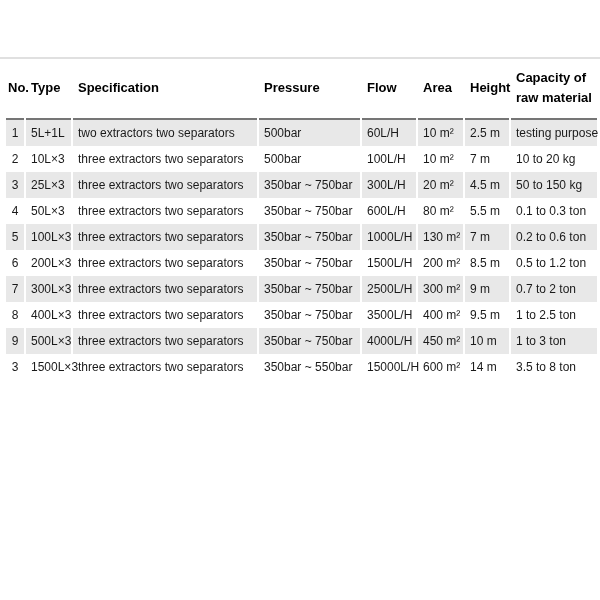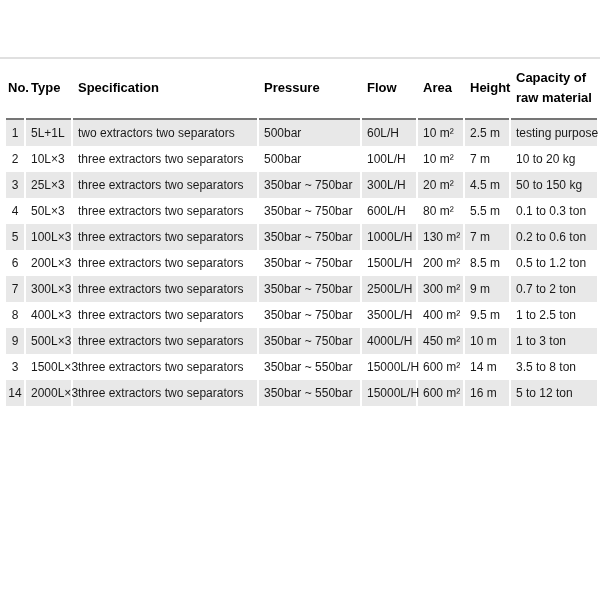--- a/index.html
+++ b/index.html
@@ -188,25 +188,15 @@
         <tr>
     <td class="c-no">3</td>
     <td class="c-type">1500L×3</td>
     <td class="c-spec">three extractors two separators</td>
     <td class="c-pressure">350bar ~ 550bar</td>
     <td class="c-flow">15000L/H</td>
     <td class="c-area">600 m²</td>
     <td class="c-height">14 m</td>
     <td class="c-capacity">3.5 to 8 ton</td>
   </tr>
-        <tr>
-    <td class="c-no">14</td>
-    <td class="c-type">2000L×3</td>
-    <td class="c-spec">three extractors two separators</td>
-    <td class="c-pressure">350bar ~ 550bar</td>
-    <td class="c-flow">15000L/H</td>
-    <td class="c-area">600 m²</td>
-    <td class="c-height">16 m</td>
-    <td class="c-capacity">5 to 12 ton</td>
-  </tr>
       </tbody>
   </table>
 </div>
 
 </body></html>

